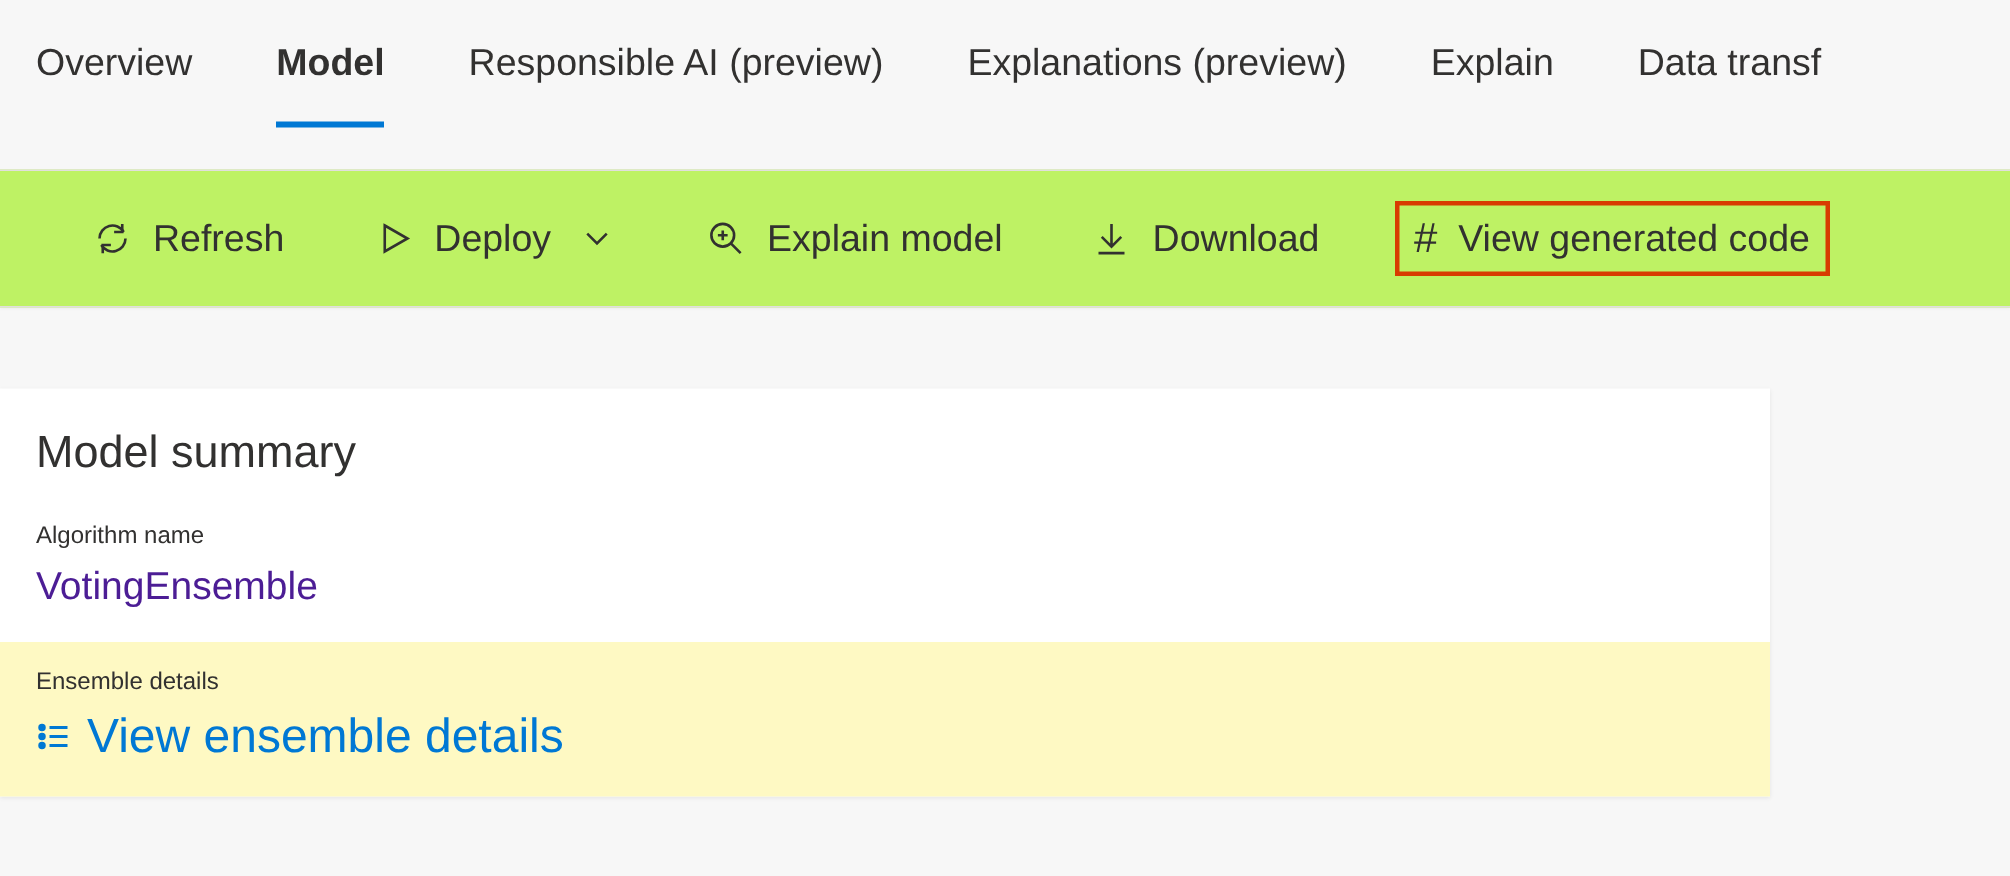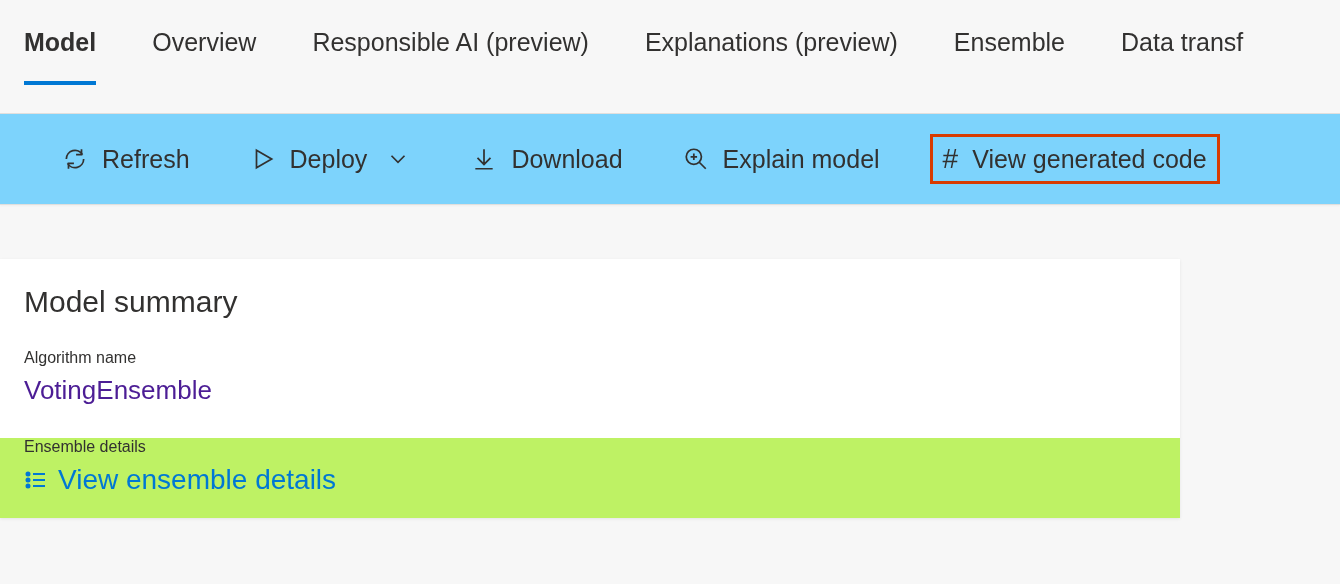--- a/index.html
+++ b/index.html
@@ -31,21 +31,21 @@
     .tab.active {
       font-weight: 600;
       border-bottom: 4px solid #0078d4;
     }
     .toolbar {
       display: flex;
       align-items: center;
       gap: 40px;
       padding: 20px 28px 20px 52px;
       margin: 28px 0 0 0;
-      background: #7dd3fc;
+      background: #bef264;
       border-top: 1px solid #e1dfdd;
       border-bottom: 1px solid #e1dfdd;
       box-shadow: 0 1px 2px rgba(0,0,0,0.04);
     }
     .toolbar-item {
       display: flex;
       align-items: center;
       gap: 14px;
       font-size: 25px;
       color: #323130;
@@ -83,66 +83,66 @@
     .panel-title {
       font-size: 30px;
       font-weight: 400;
       padding: 26px 24px 30px 24px;
       color: #323130;
     }
     .field-group {
       padding: 0 24px 22px 24px;
     }
     .field-group.shaded {
-      background: #bef264;
+      background: #fef9c3;
+      padding-top: 18px;
       padding-bottom: 22px;
-      margin-top: 10px;
     }
     .field-label {
       font-size: 16px;
       color: #323130;
       margin-bottom: 8px;
     }
     .field-value {
       font-size: 26px;
       color: #4c1d95;
     }
     .link-row {
       display: flex;
       align-items: center;
       gap: 10px;
       margin-top: 8px;
     }
     .link-text {
-      font-size: 28px;
+      font-size: 32px;
       color: #0078d4;
       cursor: pointer;
     }
     .list-icon {
       width: 24px;
       height: 24px;
       stroke: #0078d4;
       fill: #0078d4;
     }
     .hash-icon {
       font-size: 28px;
       font-weight: 400;
       color: #323130;
       font-family: "Segoe UI", sans-serif;
     }
   </style>
 </head>
 <body>
 
 <div class="tabs">
+  <div class="tab">Overview</div>
   <div class="tab active">Model</div>
-  <div class="tab">Overview</div>
   <div class="tab">Responsible AI (preview)</div>
   <div class="tab">Explanations (preview)</div>
-  <div class="tab">Ensemble</div>
+  <div class="tab">Explain</div>
   <div class="tab">Data transf</div>
 </div>
 
 <div class="toolbar">
   <div class="toolbar-item">
     <svg viewBox="0 0 24 24">
       <path d="M4 12a8 8 0 0 1 14.9-4M20 12a8 8 0 0 1-14.9 4"></path>
       <path d="M18 3v5h-5M6 21v-5h5"></path>
     </svg>
     <span>Refresh</span>
@@ -153,31 +153,31 @@
       <path d="M6 4l14 8-14 8V4z"></path>
     </svg>
     <span>Deploy</span>
     <svg class="chevron" viewBox="0 0 24 24">
       <path d="M6 9l6 6 6-6"></path>
     </svg>
   </div>
 
   <div class="toolbar-item">
     <svg viewBox="0 0 24 24">
-      <path d="M12 3v14M6 11l6 6 6-6M4 21h16"></path>
-    </svg>
-    <span>Download</span>
-  </div>
-
-  <div class="toolbar-item">
-    <svg viewBox="0 0 24 24">
       <circle cx="10" cy="10" r="7"></circle>
       <path d="M21 21l-6-6M10 7v6M7 10h6"></path>
     </svg>
     <span>Explain model</span>
+  </div>
+
+  <div class="toolbar-item">
+    <svg viewBox="0 0 24 24">
+      <path d="M12 3v14M6 11l6 6 6-6M4 21h16"></path>
+    </svg>
+    <span>Download</span>
   </div>
 
   <div class="toolbar-item highlight-box">
     <span class="hash-icon">#</span>
     <span>View generated code</span>
   </div>
 </div>
 
 <div class="panel">
   <div class="panel-title">Model summary</div>

